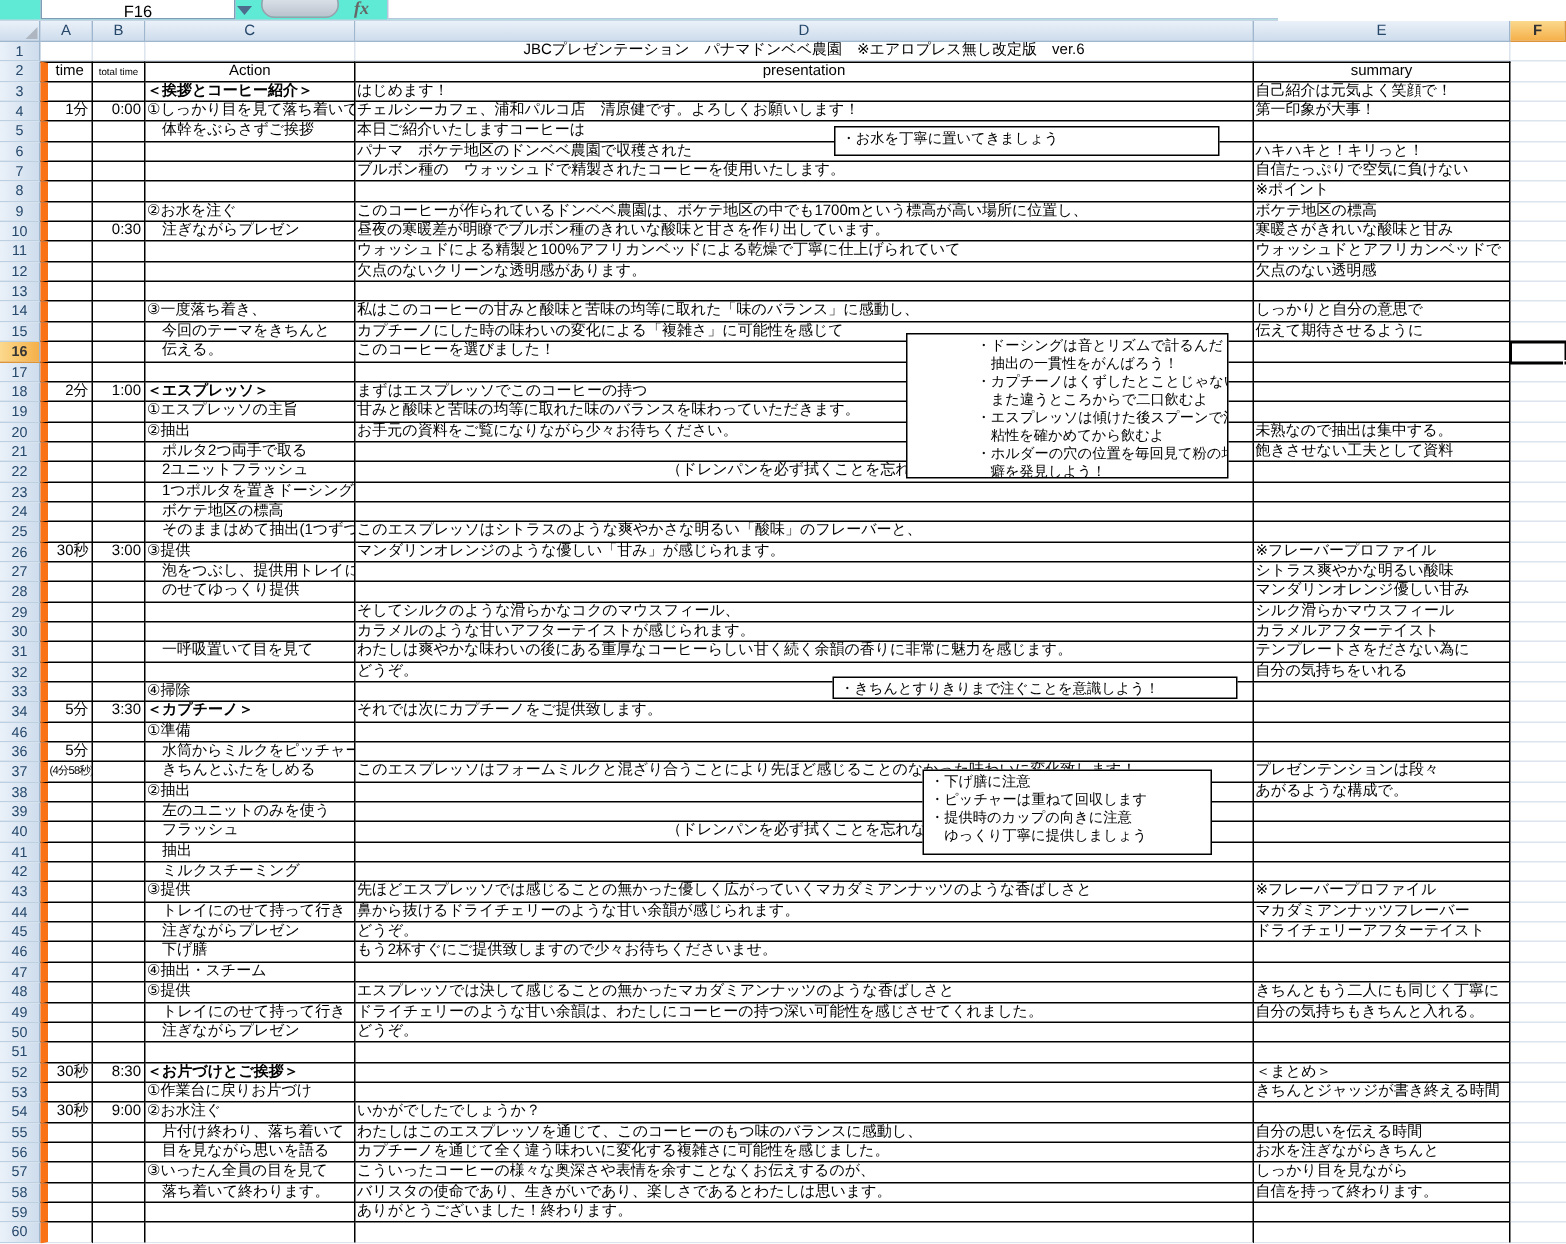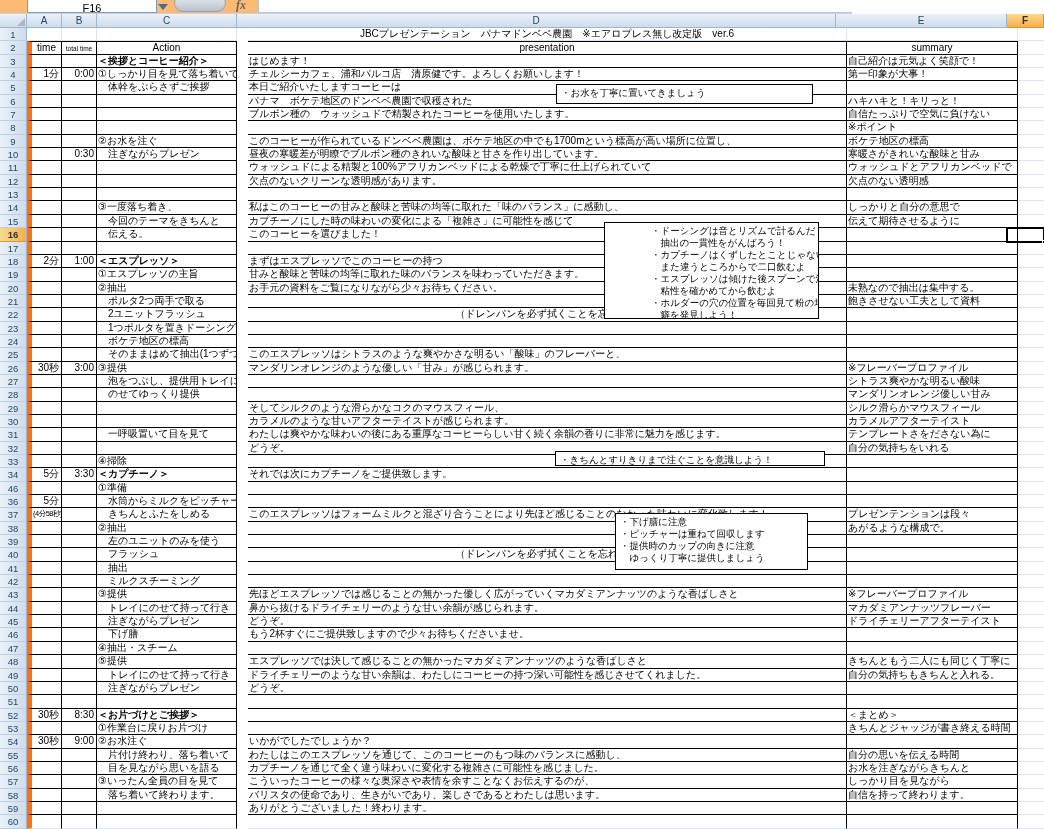--- a/index.html
+++ b/index.html
@@ -3,39 +3,39 @@
 <meta charset="utf-8">
 <style>
   html,body{margin:0;padding:0;background:#fff;}
   *{box-sizing:border-box;}
   #app{
     position:relative;width:1044px;height:829px;overflow:hidden;
     font-family:"Liberation Sans","DejaVu Sans",sans-serif;
     background:#fff;color:#000;
   }
   
-  #topbar{position:absolute;left:0;top:0;width:852px;height:14px;background:#fdba74;overflow:hidden;border-bottom:1px solid #c8d4e4;}
+  #topbar{position:absolute;left:0;top:0;width:852px;height:14px;background:#5eead4;overflow:hidden;border-bottom:1px solid #c8d4e4;}
   #namebox{position:absolute;left:27px;top:-8px;width:130px;height:21px;background:#fff;border:1px solid #7f9db9;font-size:11px;text-align:center;line-height:30px;color:#000;}
   #nb-drop{position:absolute;left:158px;top:4px;width:0;height:0;border-left:5px solid transparent;border-right:5px solid transparent;border-top:6px solid #4d6b8c;}
   #fb-pill{position:absolute;left:174px;top:-6px;width:52px;height:18px;border-radius:9px;background:linear-gradient(#e8ecf1,#b9c2ce);border:1px solid #98a0ac;}
   #fx{position:absolute;left:236px;top:-2px;font-family:"Liberation Serif","DejaVu Serif",serif;font-style:italic;font-weight:bold;font-size:12px;color:#666;}
   #fb-field{position:absolute;left:258px;top:-8px;width:786px;height:21px;background:#fff;border:1px solid #b7c6dc;}
   
   #colheaders{position:absolute;left:0;top:14px;height:14px;width:1044px;display:flex;}
   .colh,#corner{height:14px;background:linear-gradient(#eaf1f9,#cedcec);border-right:1px solid #9eb6ce;border-bottom:1px solid #9eb6ce;font-size:10px;color:#25476a;text-align:center;line-height:13px;flex:none;}
   #corner{width:27px;position:relative;}
   #corner .tri{position:absolute;right:1px;bottom:1px;width:0;height:0;border-left:8px solid transparent;border-bottom:8px solid #aeb7c1;}
   .colh.sel{background:linear-gradient(#fbd98e,#f5b04a);border-right:1px solid #dc9436;border-bottom:1px solid #dc9436;color:#333;font-weight:bold;}
   
   #grid{position:absolute;left:0;top:28px;width:1044px;}
   .row{display:flex;height:13.35px;}
   .rowh{width:27px;flex:none;background:linear-gradient(90deg,#eaf1f9,#cedcec);border-right:1px solid #9eb6ce;border-bottom:1px solid #bdd0e2;font-size:9.5px;color:#25476a;text-align:center;line-height:13px;}
   .rowh.sel{background:linear-gradient(90deg,#fbd98e,#f5b04a);border-bottom:1px solid #dc9436;color:#333;font-weight:bold;}
   .cell{flex:none;height:100%;border-right:1px solid #dce4ee;border-bottom:1px solid #dce4ee;font-size:10px;line-height:12.5px;white-space:pre;overflow:hidden;padding:0 1px;background:transparent;}
-  .ca{width:35px;} .cb{width:35px;} .cc{width:140px;} .cd{width:599px;margin-left:11px;} .ce{width:171px;} .cf{width:37px;border-right:none;}
+  .ca{width:35px;} .cb{width:35px;} .cc{width:140px;} .cd{width:599px;} .ce{width:171px;} .cf{width:37px;border-right:none;}
   .tb{border-right:1px solid #000;border-bottom:1px solid #000;}
   .tbl{border-left:5px solid #f97316;}
   .tbt{border-top:1px solid #000;}
   .tbv{border-right:1px solid #000;}
   .num{text-align:right;padding-right:2px;}
   .ctr{text-align:center;}
   .sec{font-weight:bold;}
   .tiny{font-size:6.5px;line-height:13px;}
   .small{font-size:7.5px;letter-spacing:-0.5px;}
   .title{text-align:center;overflow:visible;}

